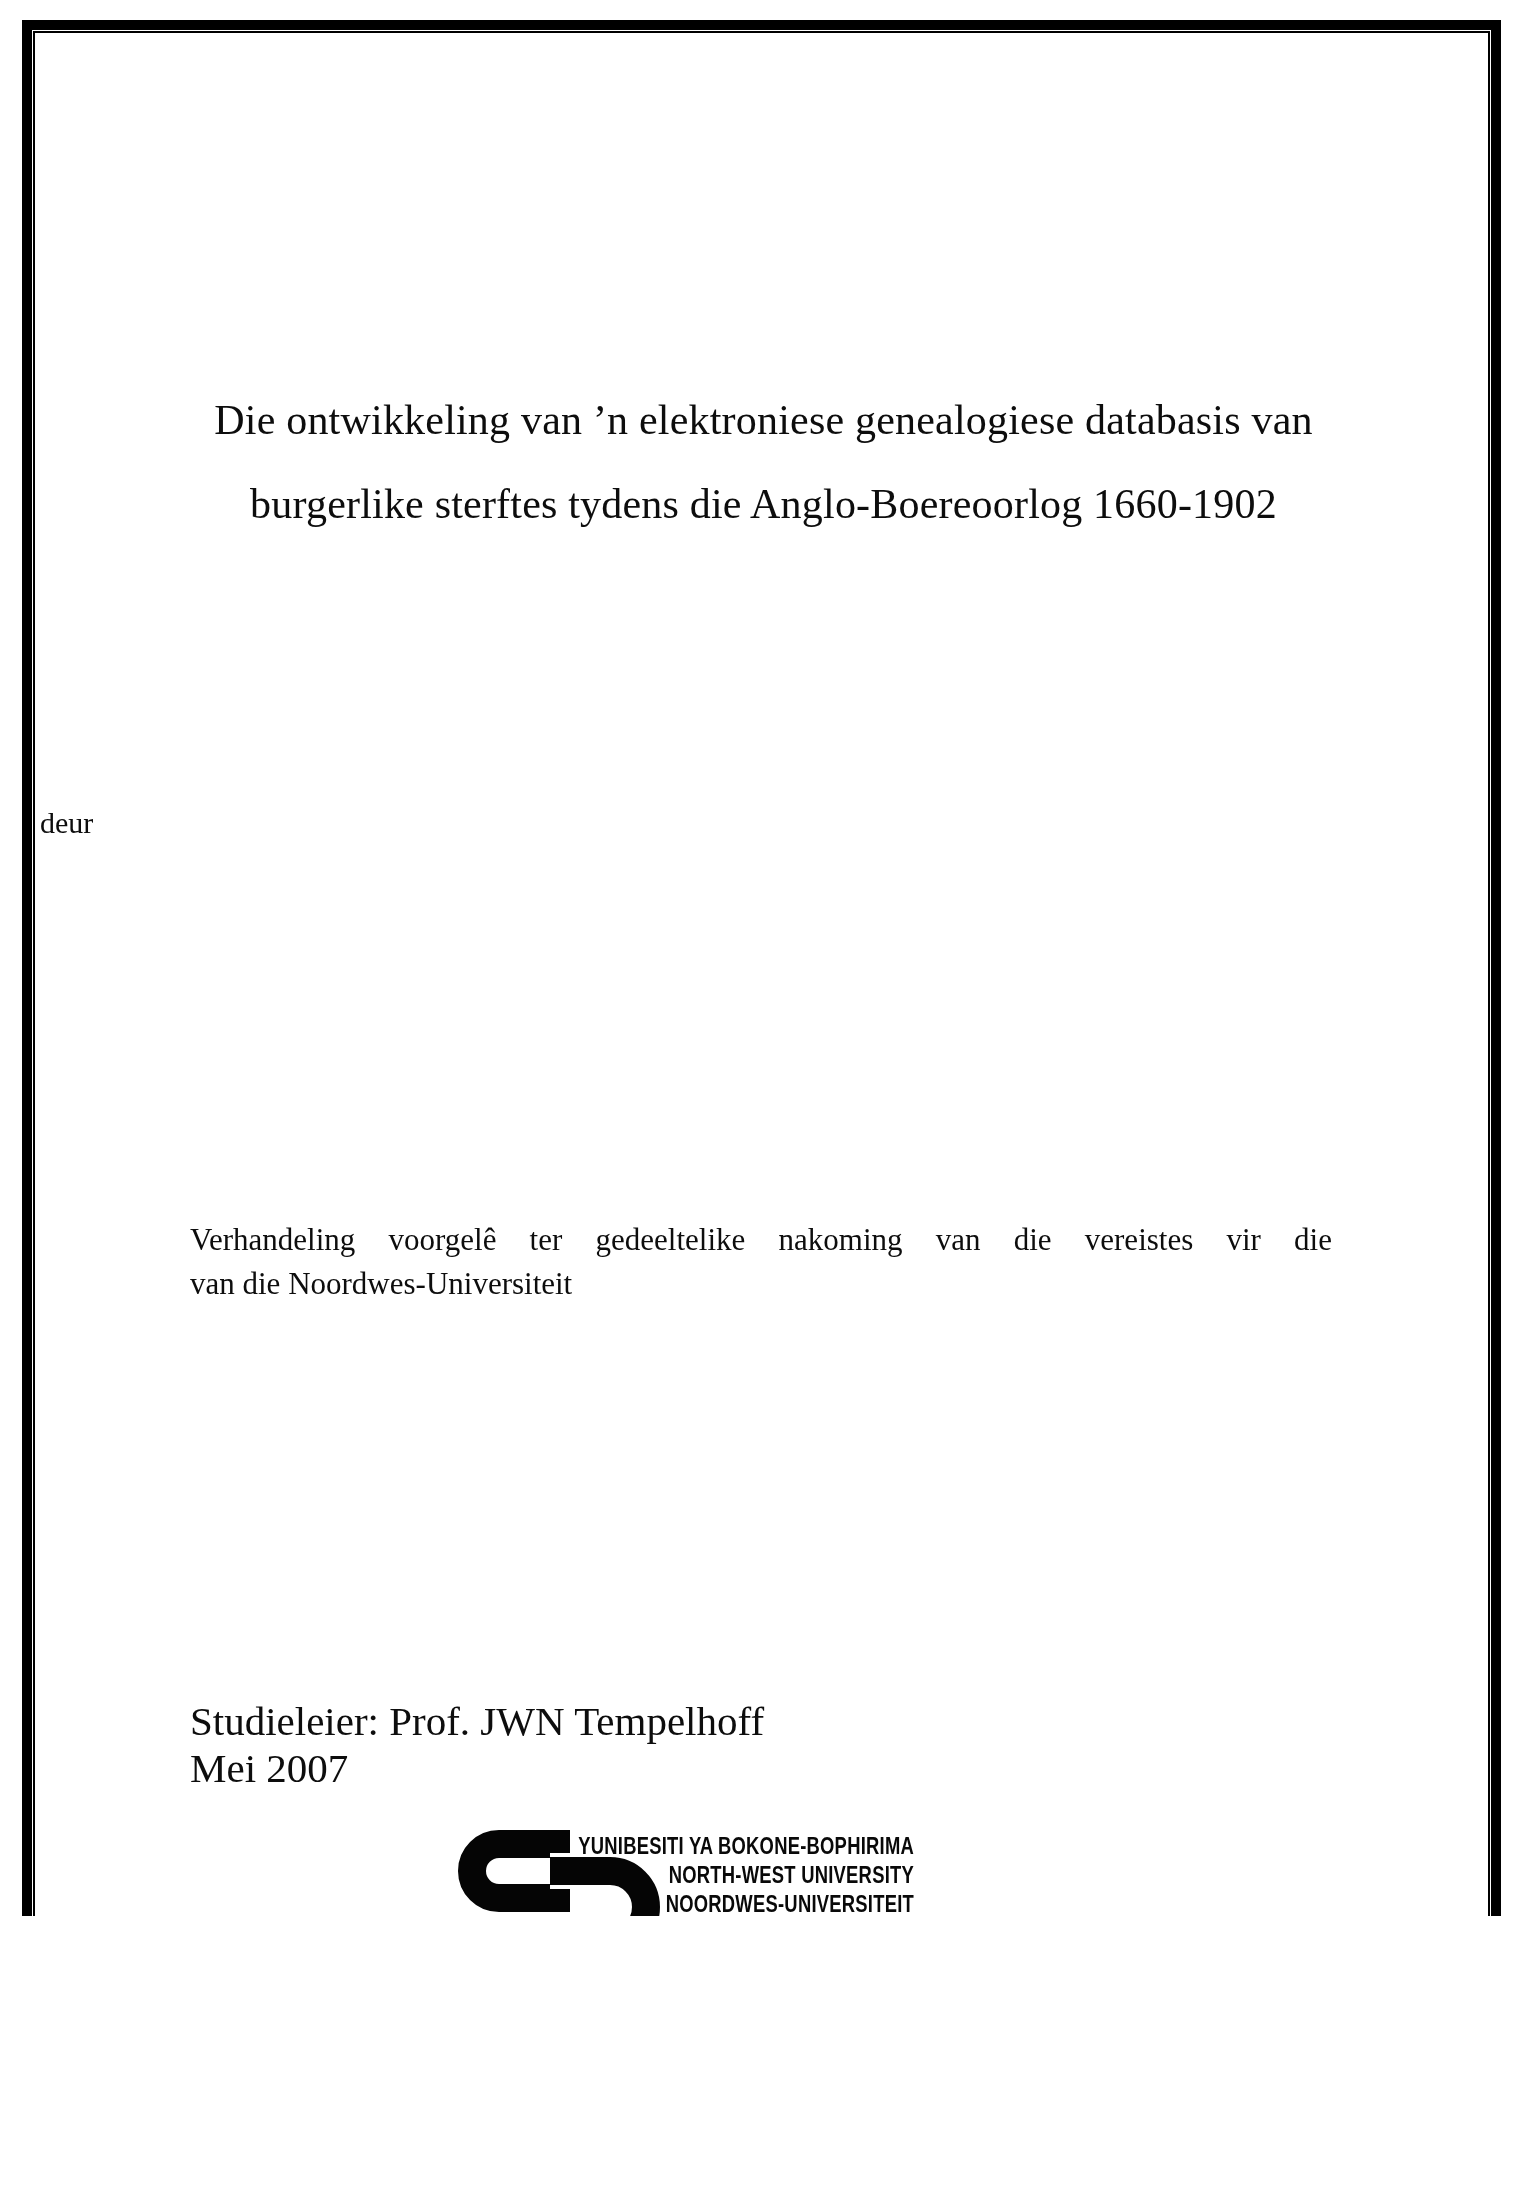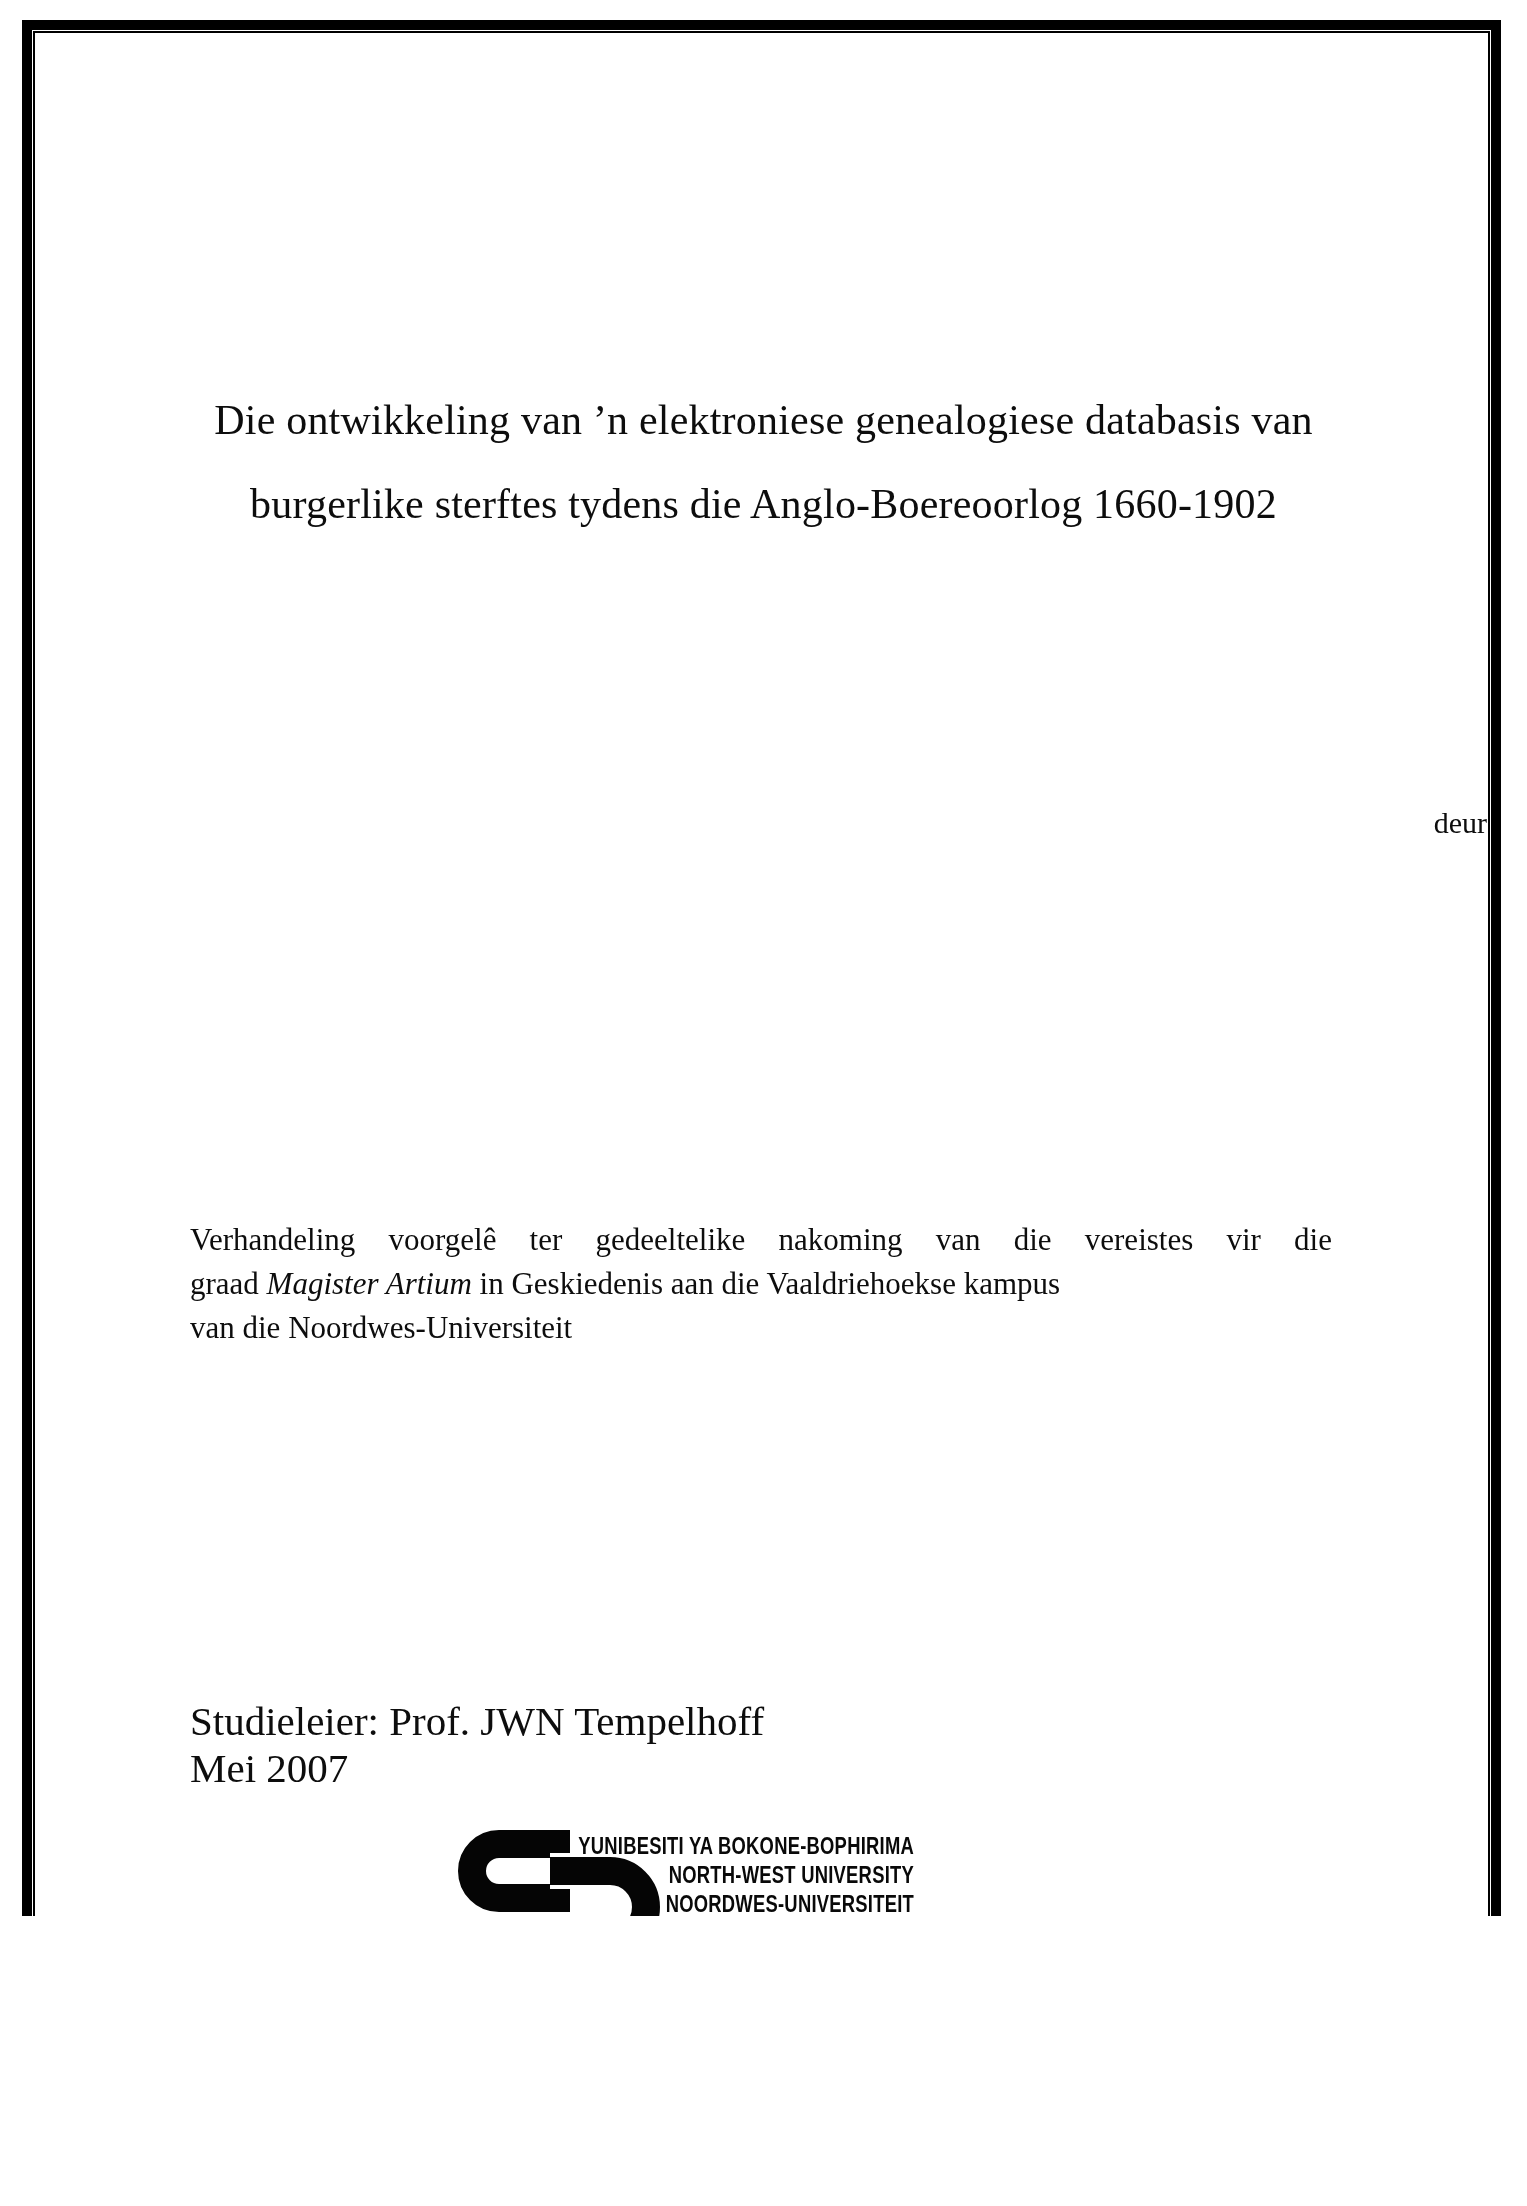--- a/index.html
+++ b/index.html
@@ -28,21 +28,21 @@
     border:2px solid var(--border);
   }
   .title-block{
     position:absolute;left:40px;right:40px;top:378px;
     text-align:center;
     font-size:42px;line-height:84px;
     letter-spacing:0.2px;
   }
   .byline{
     position:absolute;left:40px;right:40px;top:802px;
-    text-align:right;
+    text-align:left;
     font-size:30px;line-height:42px;
   }
   .author{
     position:absolute;left:40px;right:40px;top:956px;
     text-align:center;
     font-size:34px;line-height:48px;
   }
   .declaration{
     position:absolute;left:190px;top:1218px;width:1142px;
     font-size:31px;line-height:44px;
@@ -89,21 +89,20 @@
   <div class="title-block">
     <div>Die ontwikkeling van ’n elektroniese genealogiese databasis van</div>
     <div>burgerlike sterftes tydens die Anglo-Boereoorlog 1660-1902</div>
   </div>
 
   <div class="byline">deur</div>
 
 
   <div class="declaration">
     <div class="just">Verhandeling voorgelê ter gedeeltelike nakoming van die vereistes vir die</div>
-    <div><span>graad</span> <span class="italic">Magister Artium</span> <span>in Geskiedenis aan die Vaaldriehoekse kampus</span></div>
     <div>van die Noordwes-Universiteit</div>
   </div>
 
   <div class="supervisor-block">
     <div>Studieleier: Prof. JWN Tempelhoff</div>
     <div>Mei 2007</div>
   </div>
 
   <div class="logo">
     <svg class="logo-mark" viewBox="0 0 202 127" preserveAspectRatio="none" aria-hidden="true">

